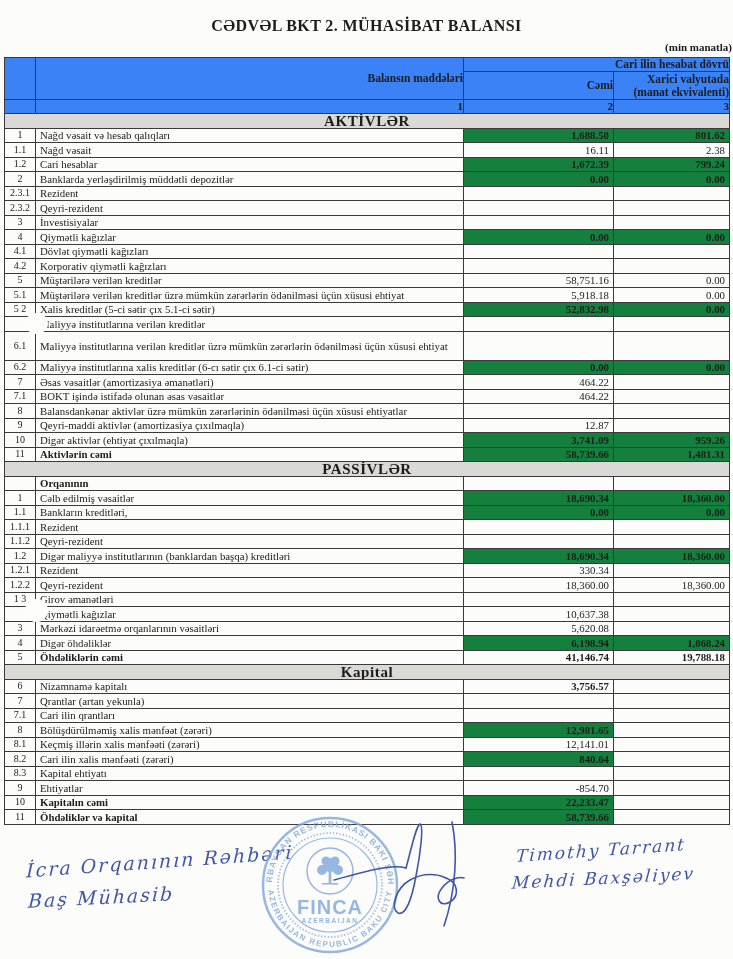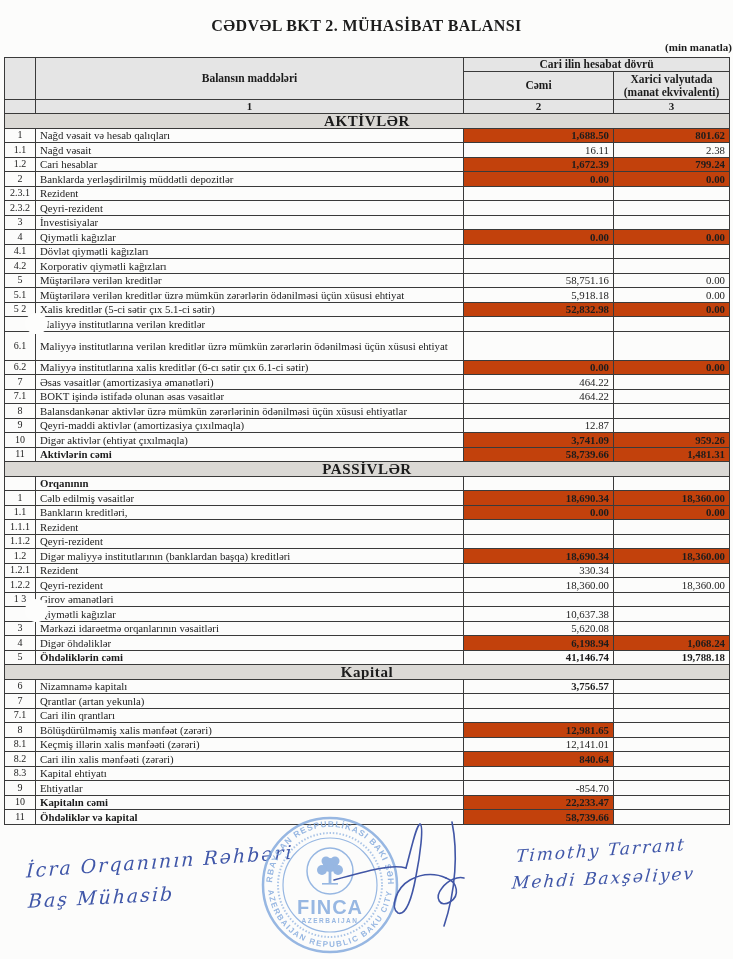--- a/index.html
+++ b/index.html
@@ -7,34 +7,34 @@
   .page{position:relative;width:733px;height:959px;overflow:hidden;padding-left:15px;}
 
   .title{position:absolute;top:17px;left:0;width:733px;text-align:center;
          font-size:16px;font-weight:bold;letter-spacing:0.4px;}
   .unit-note{position:absolute;top:41px;right:16px;font-size:11px;font-weight:bold;}
 
   table.balance{position:absolute;left:4px;top:57px;width:725px;
        border-collapse:collapse;table-layout:fixed;}
   table.balance td{border:1px solid #3a3a3a;vertical-align:middle;}
 
-  thead td{background:#e5e5e5;font-weight:bold;text-align:center;
+  thead td{background:#3b82f6;font-weight:bold;text-align:right;
            font-size:11.5px;padding:0;line-height:13px;}
   tr.hrow1 td{height:13px;}
   tr.hrow2 td{height:27px;}
   tr.numrow td{height:12px;font-size:11px;}
 
   tbody td{height:13.5px;font-size:10.8px;padding:0 3px;line-height:12px;
            overflow:hidden;white-space:nowrap;}
   tbody tr.tall td{height:28px;white-space:normal;}
   td.num{text-align:center;font-size:10px;padding:0;}
   td.label{text-align:left;padding-left:4px;}
   td.val{text-align:right;padding-right:4px;}
   .b{font-weight:bold;}
-  td.s{background:#c2410c;}
+  td.s{background:#15803d;}
   td.section{background:#dbd9d5;text-align:center;font-weight:bold;
              font-size:15px;letter-spacing:0.6px;}
 
   .blob{position:absolute;background:#fdfdfc;border-radius:50%;}
   .blob1{left:25px;top:313px;width:23px;height:21px;}
   .blob2{left:25px;top:599px;width:23px;height:23px;}
 
   .hand{position:absolute;color:#3f56a8;font-family:"DejaVu Serif",serif;
         font-style:italic;white-space:nowrap;}
   .hand.l1{left:26px;top:850px;font-size:19px;letter-spacing:2px;transform:rotate(-4deg) skewX(-6deg);}

